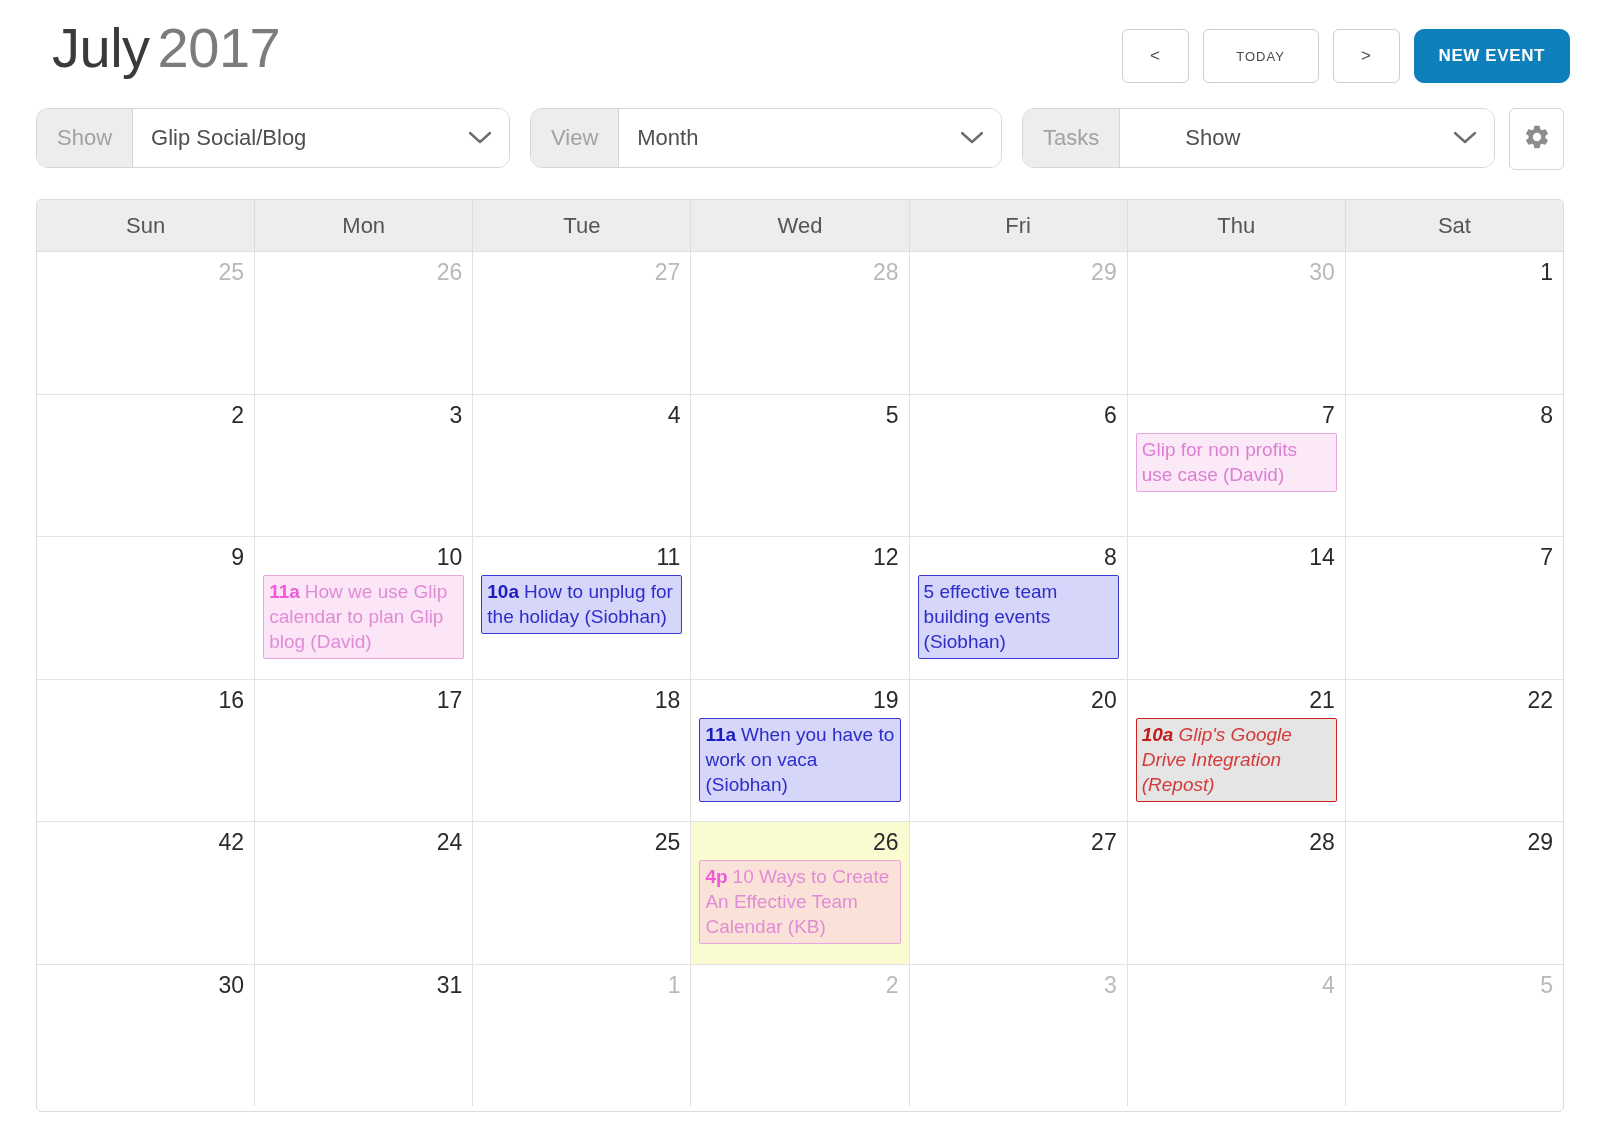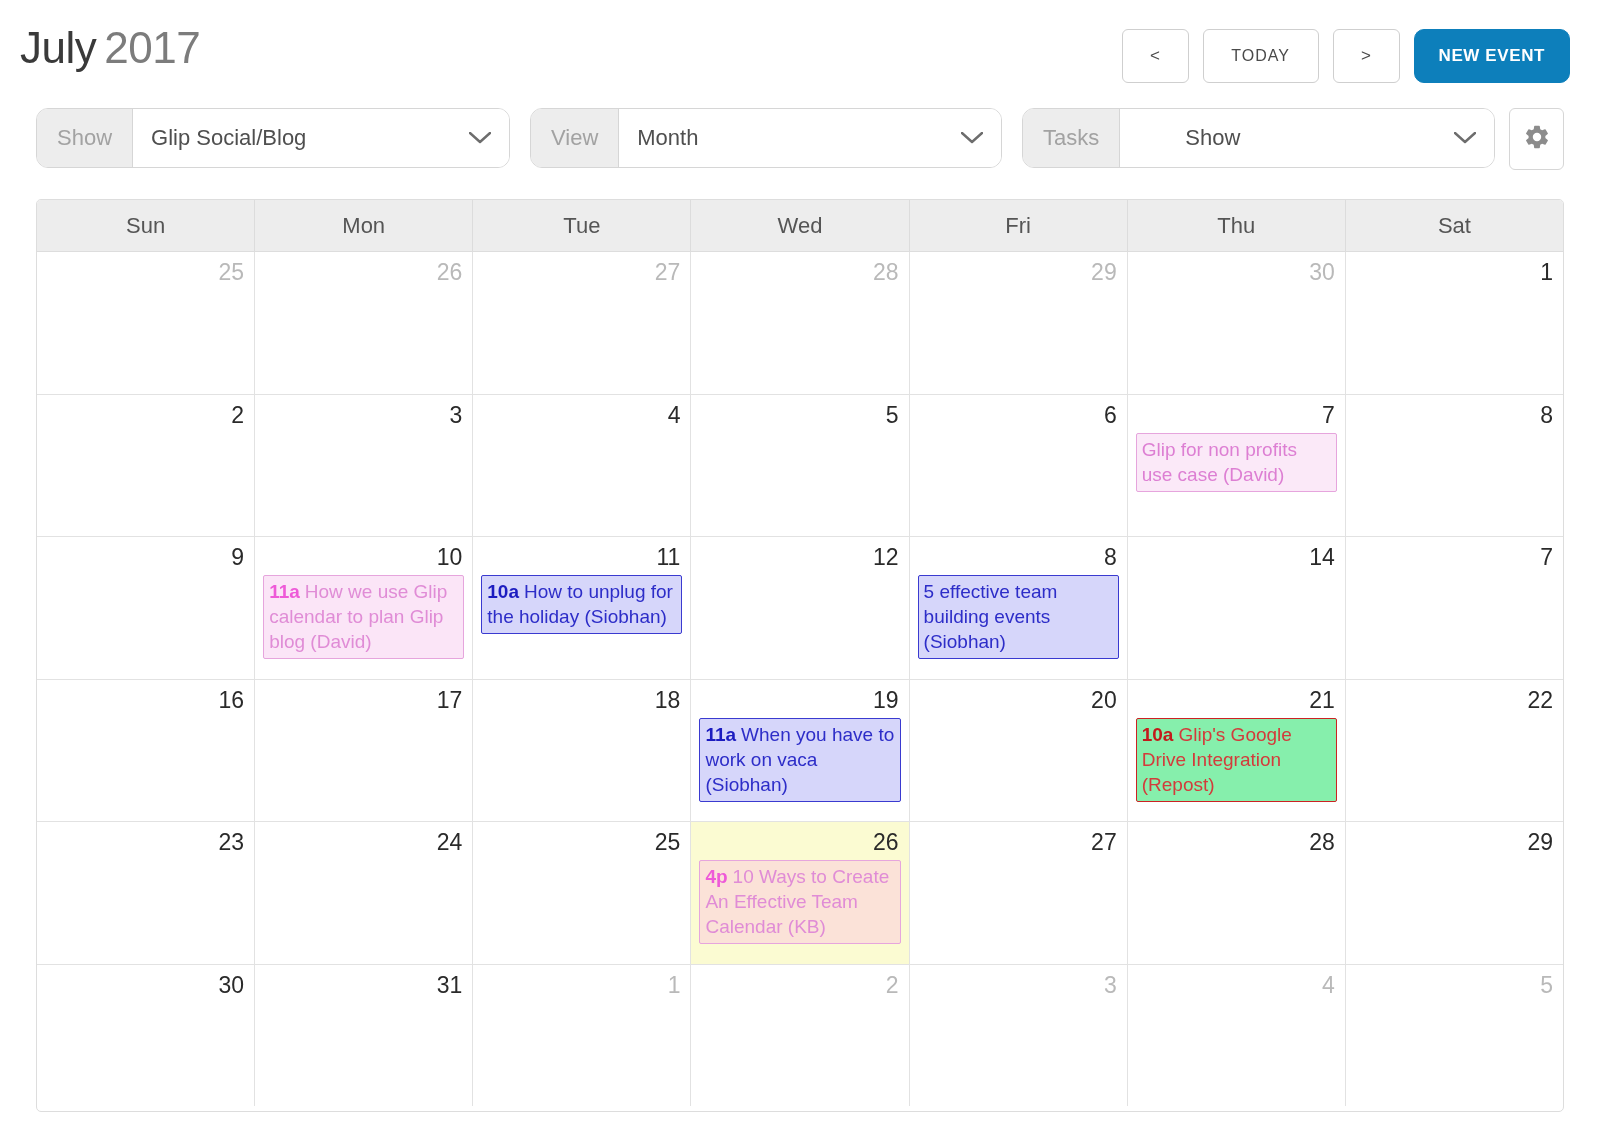--- a/index.html
+++ b/index.html
@@ -10,32 +10,32 @@
     font-family: "Liberation Sans", sans-serif;
     -webkit-font-smoothing: antialiased;
   }
   .page { position: relative; width: 1600px; height: 1144px; overflow: hidden; }
 
   
   .topbar {
     position: absolute; left: 0; top: 0; width: 1600px; height: 104px;
   }
   .title {
-    position: absolute; left: 20px; top: 20px;
-    font-size: 44px; line-height: 56px;
+    position: absolute; left: 52px; top: 20px;
+    font-size: 56px; line-height: 56px;
     color: #3a3a3a; font-weight: 400; letter-spacing: -0.5px;
     white-space: nowrap;
   }
   .title .year { color: #7c7c7c; font-weight: 300; margin-left: 8px; }
 
   .navgroup { position: absolute; right: 30px; top: 29px; display: flex; align-items: center; }
   .btn {
     height: 54px; border: 1px solid #cfcfcf; background: #ffffff;
     border-radius: 6px; color: #4a4a4a;
-    font-size: 16px; font-family: "Liberation Sans", sans-serif;
+    font-size: 13px; font-family: "Liberation Sans", sans-serif;
     display: flex; align-items: center; justify-content: center;
     cursor: pointer; padding: 0 18px; letter-spacing: 1px;
   }
   .btn-prev { width: 67px; margin-right: 14px; font-size: 17px; letter-spacing: 0; }
   .btn-today { width: 116px; margin-right: 14px; }
   .btn-next { width: 67px; margin-right: 14px; font-size: 17px; letter-spacing: 0; }
   .btn-new {
     height: 54px; background: #0d7fbb; border: 1px solid #0d7fbb; color: #ffffff;
     border-radius: 10px; font-size: 17px; font-weight: 700; letter-spacing: 0.6px;
     display: flex; align-items: center; justify-content: center;
@@ -117,21 +117,21 @@
   .ev-pink  .etitle { color: #dd7fd3; }
 
   .ev-pink2 { background: #fbe5f7; border-color: #e6a5dd; }
   .ev-pink2 .etitle { color: #e08cd6; }
   .ev-pink2 .etime  { color: #ee5ad8; }
 
   .ev-blue  { background: #d6d6fa; border-color: #3a3ad0; }
   .ev-blue  .etitle { color: #2d2dc8; }
   .ev-blue  .etime  { color: #1c1cc0; }
 
-  .ev-red   { background: #86efac; border-color: #cc2222; }
+  .ev-red   { background: #e5e5e5; border-color: #cc2222; font-style: italic; }
   .ev-red   .etitle { color: #d33b3b; }
   .ev-red   .etime  { color: #c31b1b; }
 
   .ev-peach { background: #fbe2d8; border-color: #e6a5dd; }
   .ev-peach .etitle { color: #e08cd6; }
   .ev-peach .etime  { color: #ee5ad8; }
 </style>
 </head>
 <body>
 
@@ -314,21 +314,21 @@
             <div class="events">
               <div class="event ev-red"><span class="etime">10a</span><span class="etitle">Glip's Google Drive Integration (Repost)</span></div>
             </div>
           </div>
           <div class="daycell">
             <div class="daynum">22</div>
           </div>
         </div>
         <div class="week">
           <div class="daycell">
-            <div class="daynum">23</div>
+            <div class="daynum">42</div>
           </div>
           <div class="daycell">
             <div class="daynum">24</div>
           </div>
           <div class="daycell">
             <div class="daynum">25</div>
           </div>
           <div class="daycell today">
             <div class="daynum">26</div>
             <div class="events">

